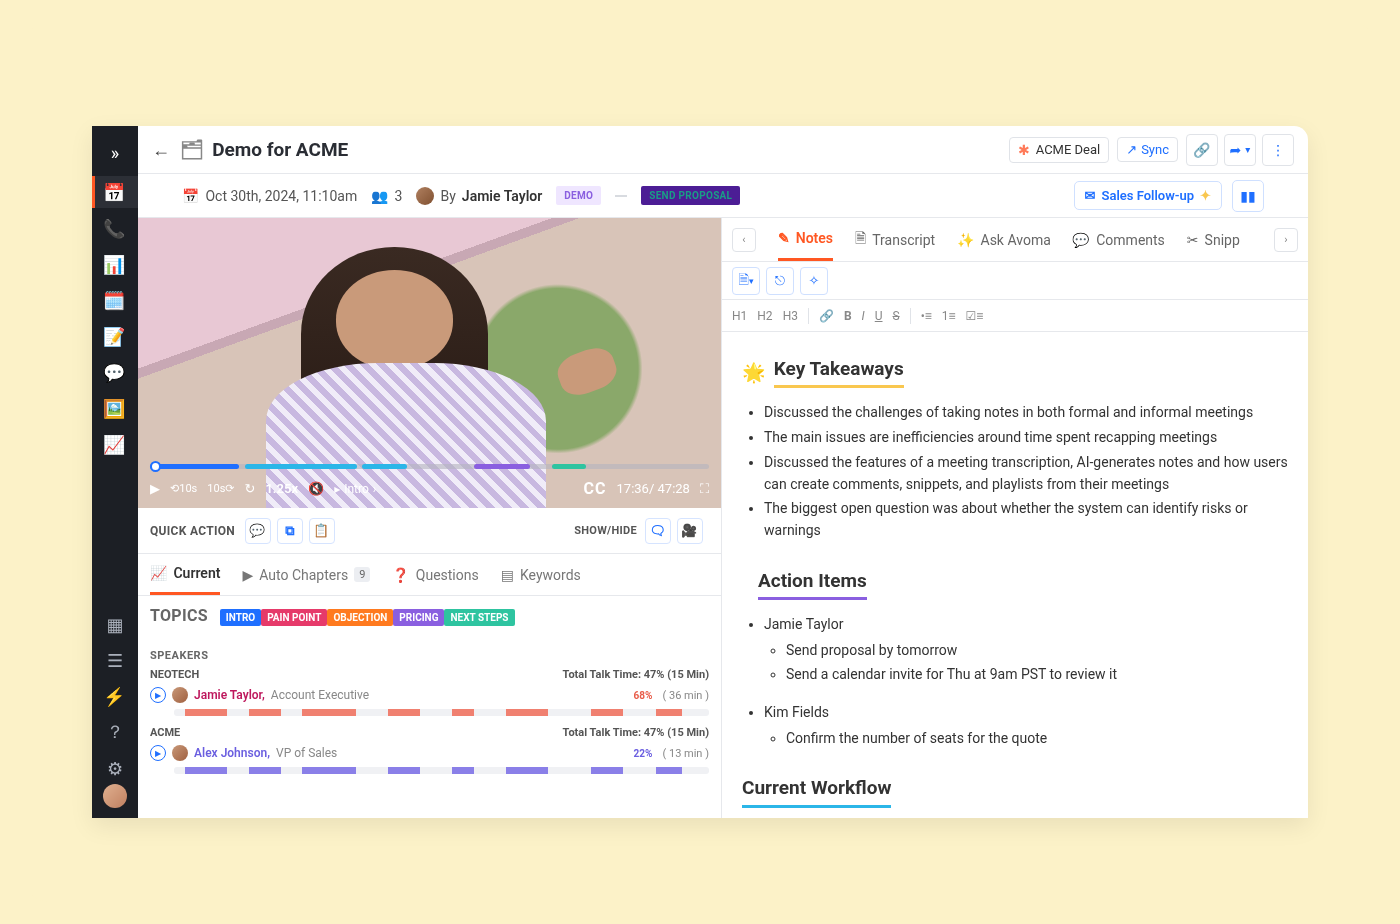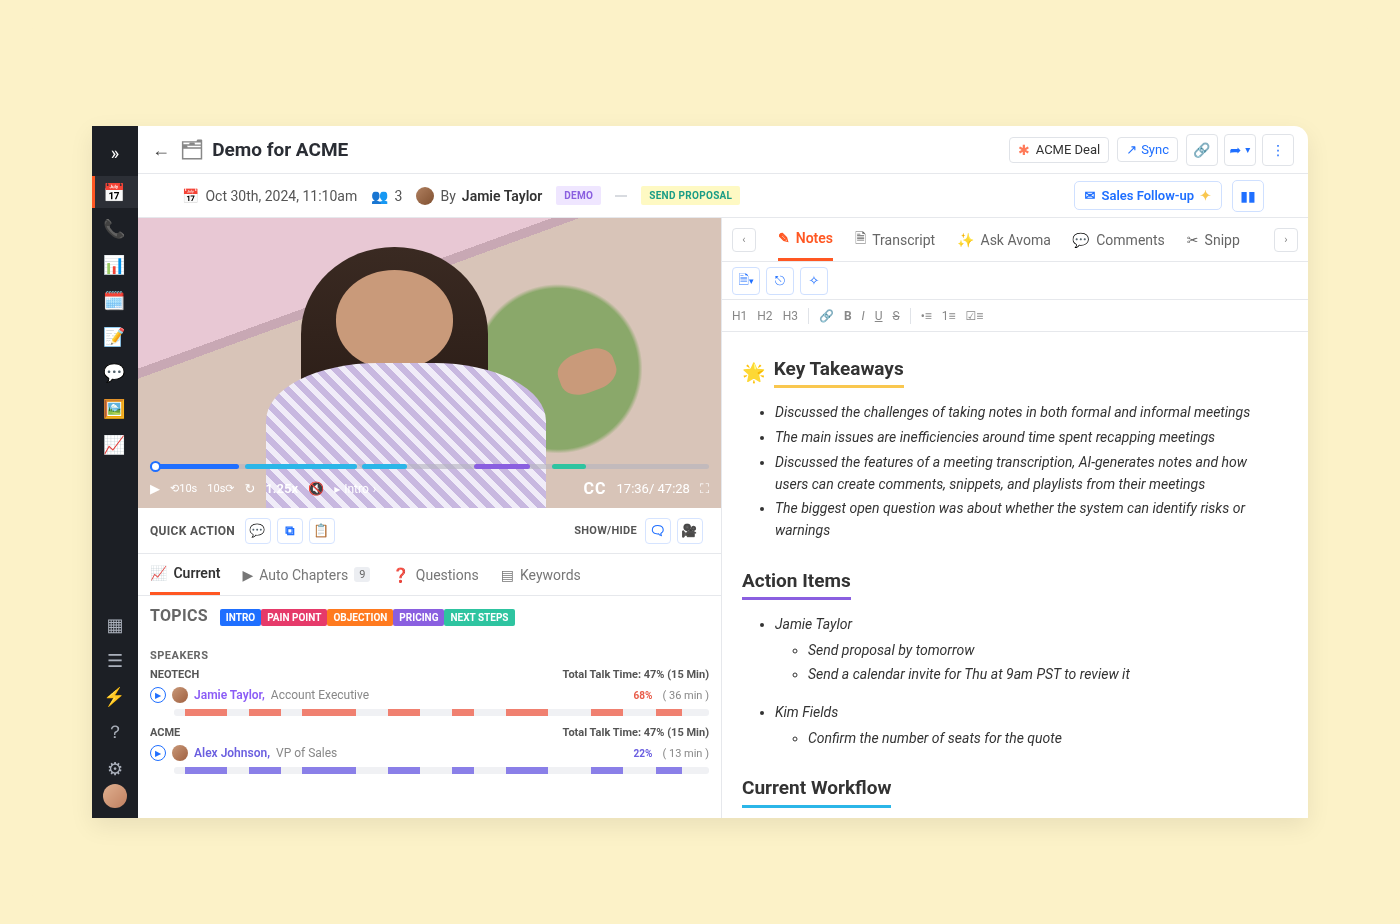--- a/index.html
+++ b/index.html
@@ -28,21 +28,21 @@
   .icon-btn { width:32px; height:32px; border:1px solid #e0e3e8; border-radius:4px; display:flex; align-items:center; justify-content:center; cursor:pointer; color:#1f6fff; font-size:14px; }
   .icon-grp { display:flex; gap:6px; }
   .share-btn { display:flex; align-items:center; gap:4px; }
   
   .sub { height:44px; border-bottom:1px solid #e6e8ec; display:flex; align-items:center; padding:0 44px; gap:14px; font-size:14px; color:#555; position:relative; }
   .sub .meta { display:flex; align-items:center; gap:6px; }
   .sub .tiny-av { width:18px; height:18px; border-radius:50%; background:linear-gradient(135deg,#b08060,#805030); display:inline-block; }
   .host-name { color:#333; font-weight:600; }
   .tag { font-size:10px; font-weight:700; padding:4px 8px; border-radius:2px; letter-spacing:.3px; }
   .tag.demo { background:#efe6ff; color:#8a5fe0; }
-  .tag.send { background:#fef9c3; color:#1a9d86; }
+  .tag.send { background:#4c1d95; color:#1a9d86; }
   .tag-line { width:12px; height:2px; background:#d8dbe0; }
   .sub-right { margin-left:auto; display:flex; align-items:center; gap:10px; }
   .follow { display:flex; align-items:center; gap:6px; border:1px solid #cfe0ff; color:#1f6fff; font-weight:600; font-size:13px; padding:6px 10px; border-radius:5px; cursor:pointer; }
   .follow .spark { color:#f9c74f; }
   .layout-btn { width:32px; height:32px; border:1px solid #cfe0ff; border-radius:5px; display:flex; align-items:center; justify-content:center; color:#1f6fff; cursor:pointer; }
   
   .content { flex:1; display:flex; min-height:0; }
   .left { width:584px; border-right:1px solid #e6e8ec; display:flex; flex-direction:column; overflow:hidden; }
   .right { flex:1; display:flex; flex-direction:column; min-width:0; }
   
@@ -89,21 +89,21 @@
   .topic { font-size:10px; font-weight:700; color:#fff; padding:3px 6px; border-radius:2px; cursor:pointer; }
   
   .speakers { padding:8px 12px; font-size:12px; color:#444; overflow:hidden; }
   .speakers .sec-lb { font-size:11px; font-weight:700; color:#666; letter-spacing:.5px; margin:10px 0 6px; }
   .sp-blk { margin-bottom:10px; }
   .sp-hdr { display:flex; justify-content:space-between; font-size:11px; font-weight:700; color:#555; }
   .sp-row { display:flex; align-items:center; gap:6px; margin-top:6px; }
   .sp-row .play { width:16px; height:16px; border-radius:50%; border:1px solid #1f6fff; display:flex;align-items:center;justify-content:center; color:#1f6fff; font-size:8px; cursor:pointer;}
   .sp-row .av { width:16px; height:16px; border-radius:50%; background:linear-gradient(135deg,#c89878,#a06040); }
   .sp-row .nm { font-weight:600; }
-  .sp-row .nm.a { color:#8b5cf6; }
+  .sp-row .nm.a { color:#be185d; }
   .sp-row .nm.b { color:#6b5fe0; }
   .sp-row .role { color:#888; }
   .sp-row .pct { margin-left:auto; font-weight:700; font-size:10px; }
   .sp-row .pct.a { color:#e85d4a; }
   .sp-row .pct.b { color:#6b5fe0; }
   .sp-row .dur { color:#888; font-size:11px; margin-left:4px; }
   .tl-bar { height:7px; background:#f0f1f4; border-radius:3px; margin:6px 0 0 24px; position:relative; overflow:hidden; }
   .tl-bar .m { position:absolute; top:0; height:100%; }
   
   .rtabs { height:44px; border-bottom:1px solid #e6e8ec; display:flex; align-items:center; padding:0 10px; gap:22px; font-size:14px; color:#666; position:relative; }
@@ -113,25 +113,25 @@
   .rtab .ico { font-size:14px; }
   .rtabs .navr { margin-left:auto; }
   .rtool { height:38px; border-bottom:1px solid #e6e8ec; display:flex; align-items:center; padding:0 10px; gap:6px; }
   .rtool .tb { width:28px; height:28px; border:1px solid #cfe0ff; border-radius:4px; display:flex; align-items:center; justify-content:center; color:#1f6fff; cursor:pointer; font-size:13px; }
   .rfmt { height:32px; border-bottom:1px solid #e6e8ec; display:flex; align-items:center; padding:0 10px; gap:10px; font-size:12px; color:#888; }
   .rfmt .fb { cursor:pointer; }
   .rfmt .div { width:1px; height:16px; background:#e0e3e8; }
   .notes { flex:1; overflow-y:auto; padding:14px 20px 30px; font-size:14px; color:#333; line-height:1.55; }
   .notes h2 { font-size:19px; font-weight:700; margin:8px 0 10px; display:inline-block; }
   .notes h2.kt { border-bottom:3px solid #f9c74f; padding-bottom:2px; }
-  .notes h2.ai { border-bottom:3px solid #8a5fe0; padding-bottom:2px; }
+  .notes h2.ai { border-bottom:3px solid #8a5fe0; padding-bottom:2px;margin-left:16px; }
   .notes h2.cw { border-bottom:3px solid #2bb6e8; padding-bottom:2px; }
   .kt-wrap { display:flex; align-items:center; gap:8px; }
   .notes ul { padding-left:22px; margin:4px 0 16px; }
-  .notes ul li { margin:3px 11px;font-style:italic; }
+  .notes ul li { margin:3px 0; }
   .notes ul ul { list-style: circle; }
 </style>
 </head>
 <body>
 
 <div class="outer">
   <div class="app">
 
     <div class="rail">
       <div class="expand">»</div>

